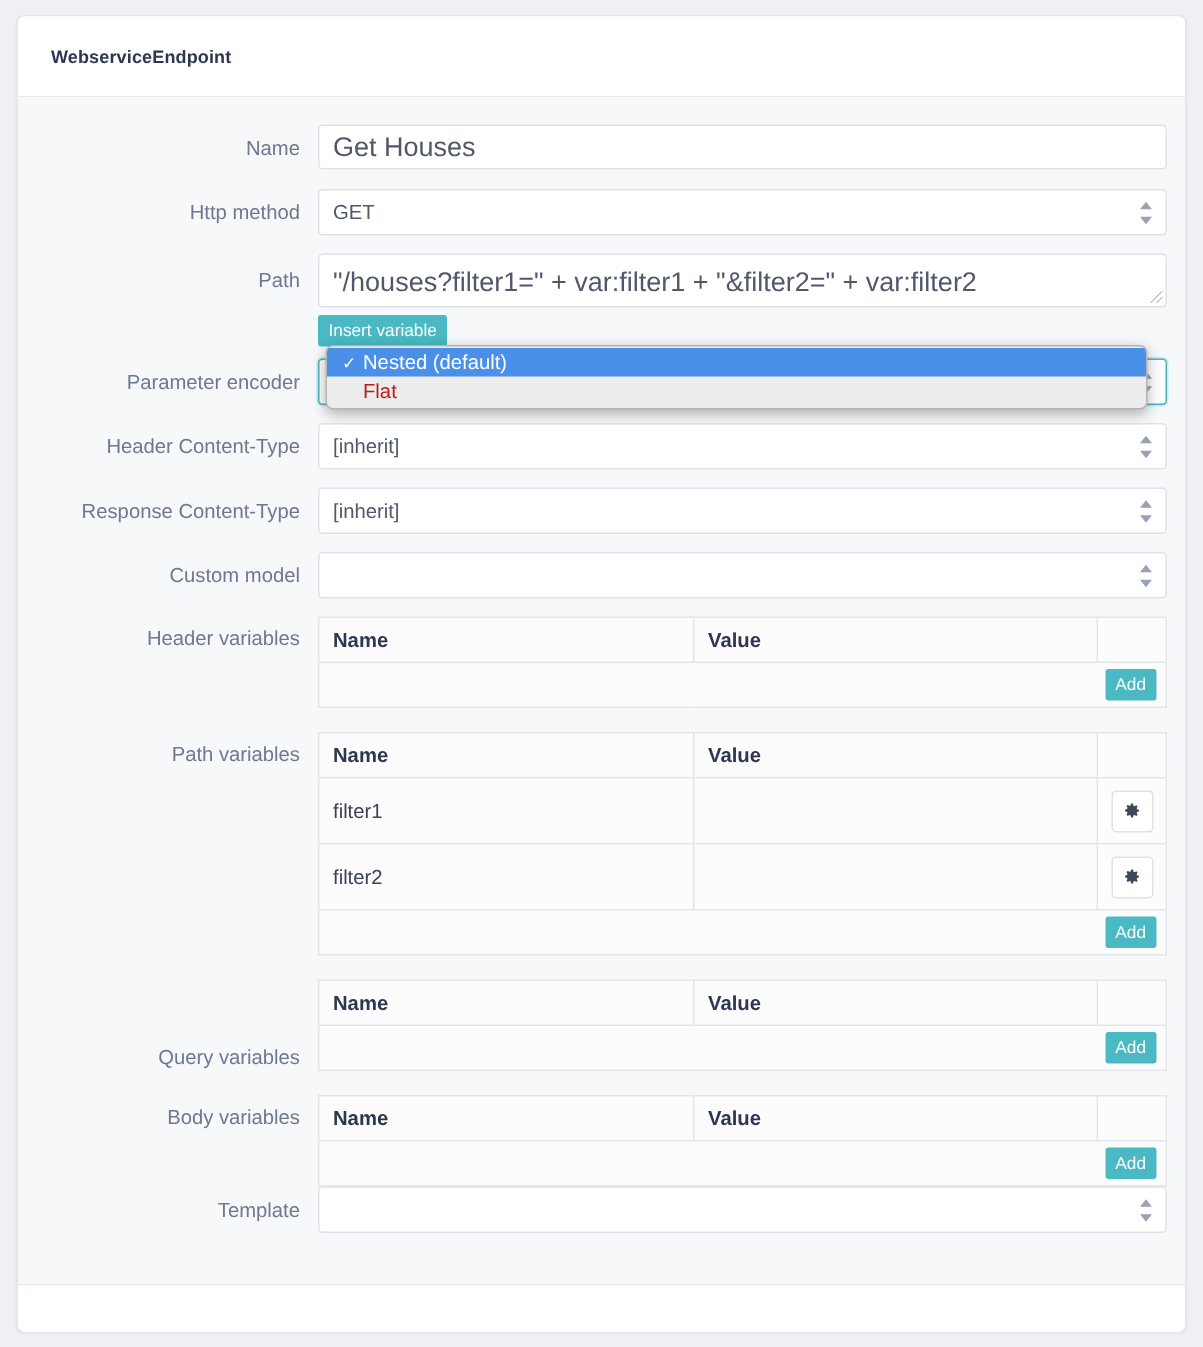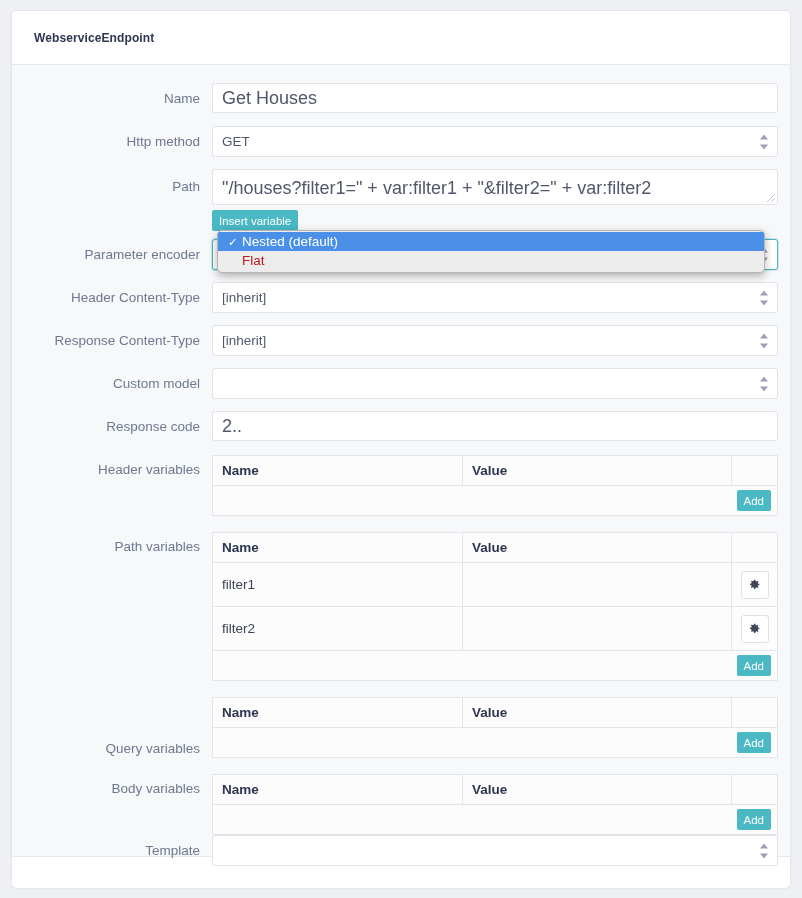--- a/index.html
+++ b/index.html
@@ -322,26 +322,20 @@
         <div class="select">
           <span></span>
           <span class="stepper">
               <i class="up"></i>
               <i class="dn"></i>
             </span>
         </div>
       </div>
     </div>
 
-    <div class="row" style="margin-bottom:14px;">
-      <div class="label" style="padding-top:9px;">Response code</div>
-      <div class="field">
-        <div class="input">2..</div>
-      </div>
-    </div>
 
     <div class="row" style="margin-bottom:16px;">
       <div class="label" style="padding-top:8px;">Header variables</div>
       <div class="field">
         <table class="vars">
           <colgroup>
               <col class="c-name">
               <col class="c-val">
               <col class="c-act">
             </colgroup>

